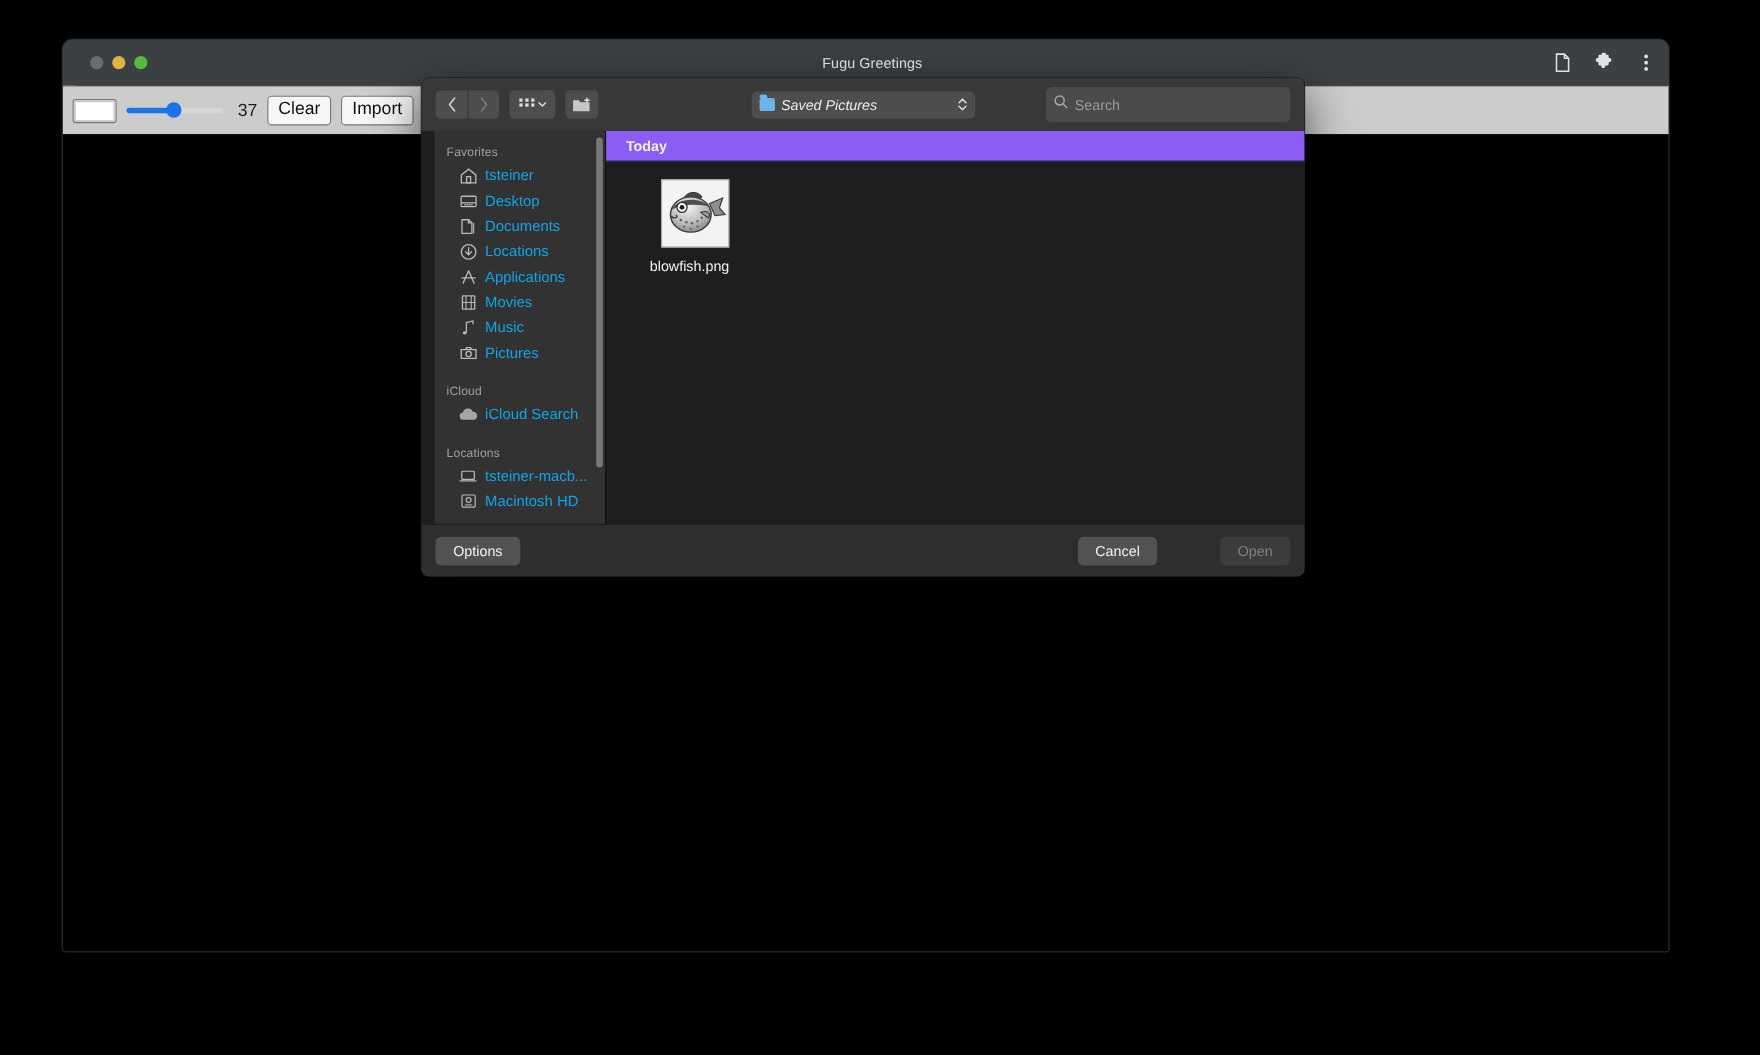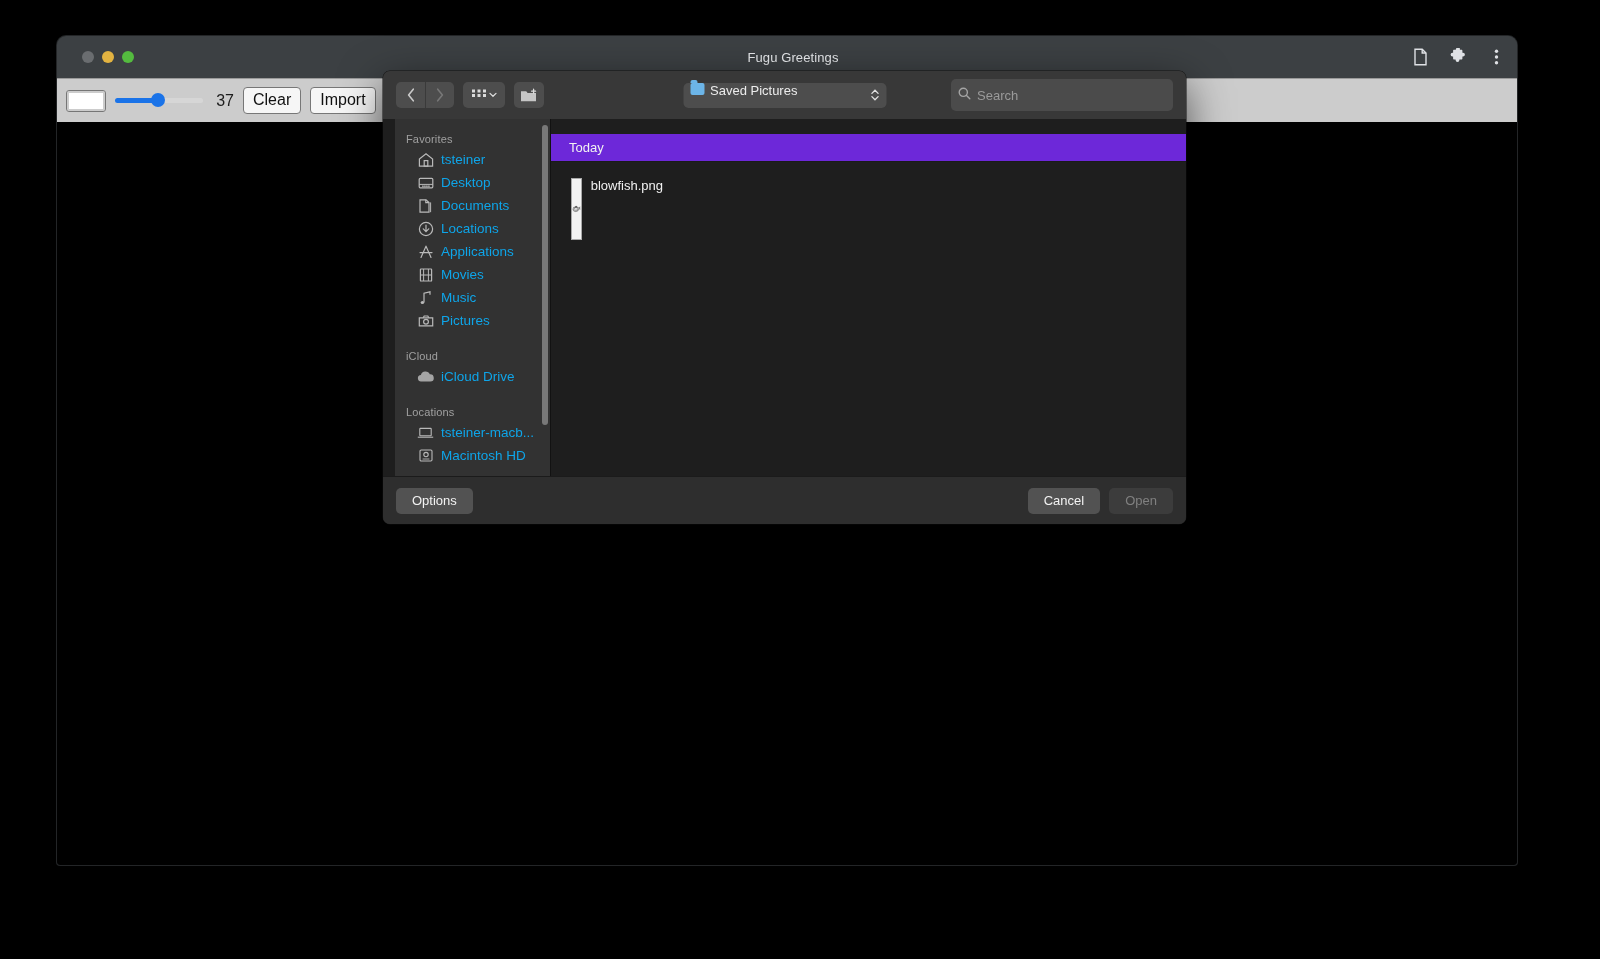--- a/index.html
+++ b/index.html
@@ -212,22 +212,24 @@
 
   #path-popup {
     position: absolute;
     left: 50%;
     transform: translateX(-50%);
     width: 203px;
     height: 25px;
     background: #4d4d4d;
     border-radius: 5px;
     display: flex;
+    align-items: center;
     padding: 0 7px;
     gap: 6px;
+    font-style: italic;
   }
   #folder-swatch {
     width: 14px; height: 12px;
     background: #6cb5e8;
     border-radius: 2px 2px 2px 2px;
     position: relative;
     flex: 0 0 auto;
   }
   #folder-swatch::before {
     content: "";
@@ -331,43 +333,42 @@
   #file-pane {
     flex: 1;
     min-width: 0;
     background: #1e1e1e;
     display: flex;
     flex-direction: column;
     border-left: 1px solid #121212;
   }
   #file-group-header {
     height: 28px;
-    background: #6d28d9;
+    background: #8b5cf6;
     border-bottom: 1px solid #1a1a1a;
     display: flex;
     align-items: center;
     padding-left: 18px;
     font-size: 13px;
-    font-weight: normal;
+    font-weight: bold;
     color: #f2f2f2;
-    margin-top: 15px;
   }
   #file-grid {
     flex: 1;
     padding: 16px 0 0 20px;
     display: flex;
     flex-wrap: wrap;
     align-content: flex-start;
     gap: 14px;
   }
   .file-cell {
     width: 92px;
     display: flex;
-    flex-direction: row;
-    align-items: flex-start;
+    flex-direction: column;
+    align-items: flex-end;
     gap: 9px;
   }
   .file-thumb {
     width: 62px; height: 62px;
     background: #f3f3f3;
     border: 1px solid #a9a9a9;
     display: flex; align-items: center; justify-content: center;
     overflow: hidden;
   }
   .file-thumb svg { display: block; }
@@ -392,21 +393,21 @@
     background: #525252;
     border: none;
     border-radius: 5px;
     color: #f2f2f2;
     font-size: 13px;
     font-family: "Liberation Sans", sans-serif;
     padding: 5px 16px 6px;
     cursor: default;
     text-align: right;
   }
-  .dlg-btn.disabled { color: #808080; background: #3c3c3c; }
+  .dlg-btn.disabled { color: #808080; background: #3c3c3c; margin-left: 48px; }
   #footer-spacer { flex: 1; }
   #footer-right { display: flex; gap: 9px; }
 </style>
 </head>
 <body>
 
 <div id="screen">
 
   <div id="browser-window">
 
@@ -602,21 +603,21 @@
         <div class="sb-gap"></div>
 
         <div class="sb-header">iCloud</div>
 
         <div class="sb-item">
           <span class="sb-icon">
             <svg width="17" height="14" viewBox="0 0 17 14" fill="currentColor">
               <path d="M4.5 11.6A3.3 3.3 0 013.9 5a4.7 4.7 0 018.9-.7 3.6 3.6 0 01.6 7.3z" fill-opacity="0.85"></path>
             </svg>
           </span>
-          <span>iCloud Drive</span>
+          <span>iCloud Search</span>
         </div>
 
         <div class="sb-gap"></div>
 
         <div class="sb-header">Locations</div>
 
         <div class="sb-item">
           <span class="sb-icon">
             <svg width="17" height="14" viewBox="0 0 17 14" fill="none" stroke="currentColor" stroke-width="1.1">
               <rect x="2.8" y="2.4" width="11.4" height="7.4" rx="0.6"></rect>

